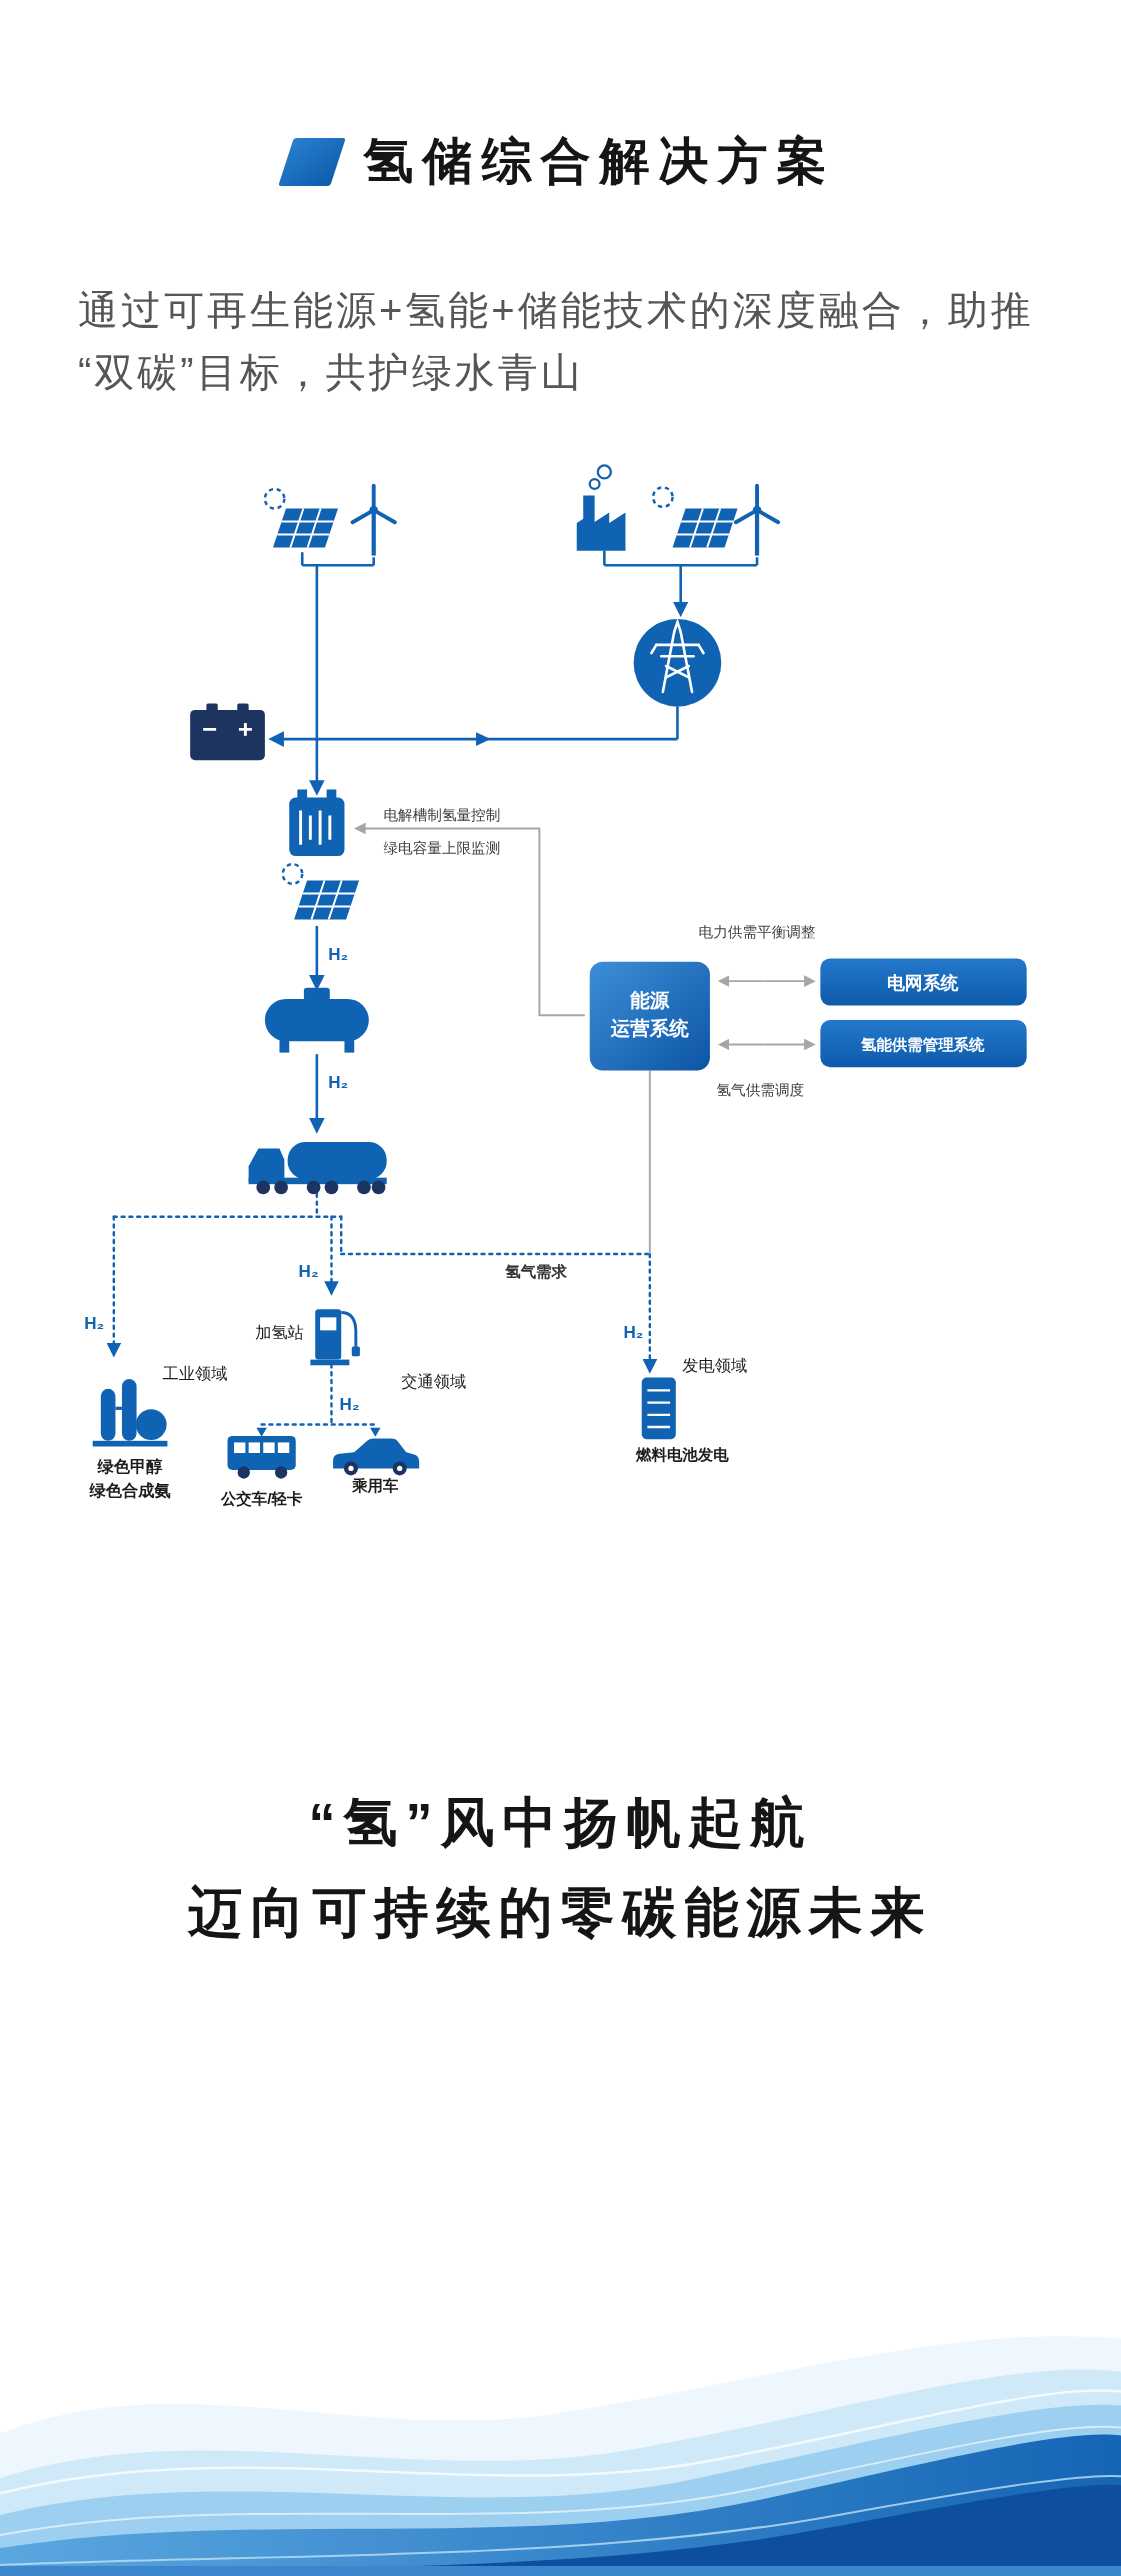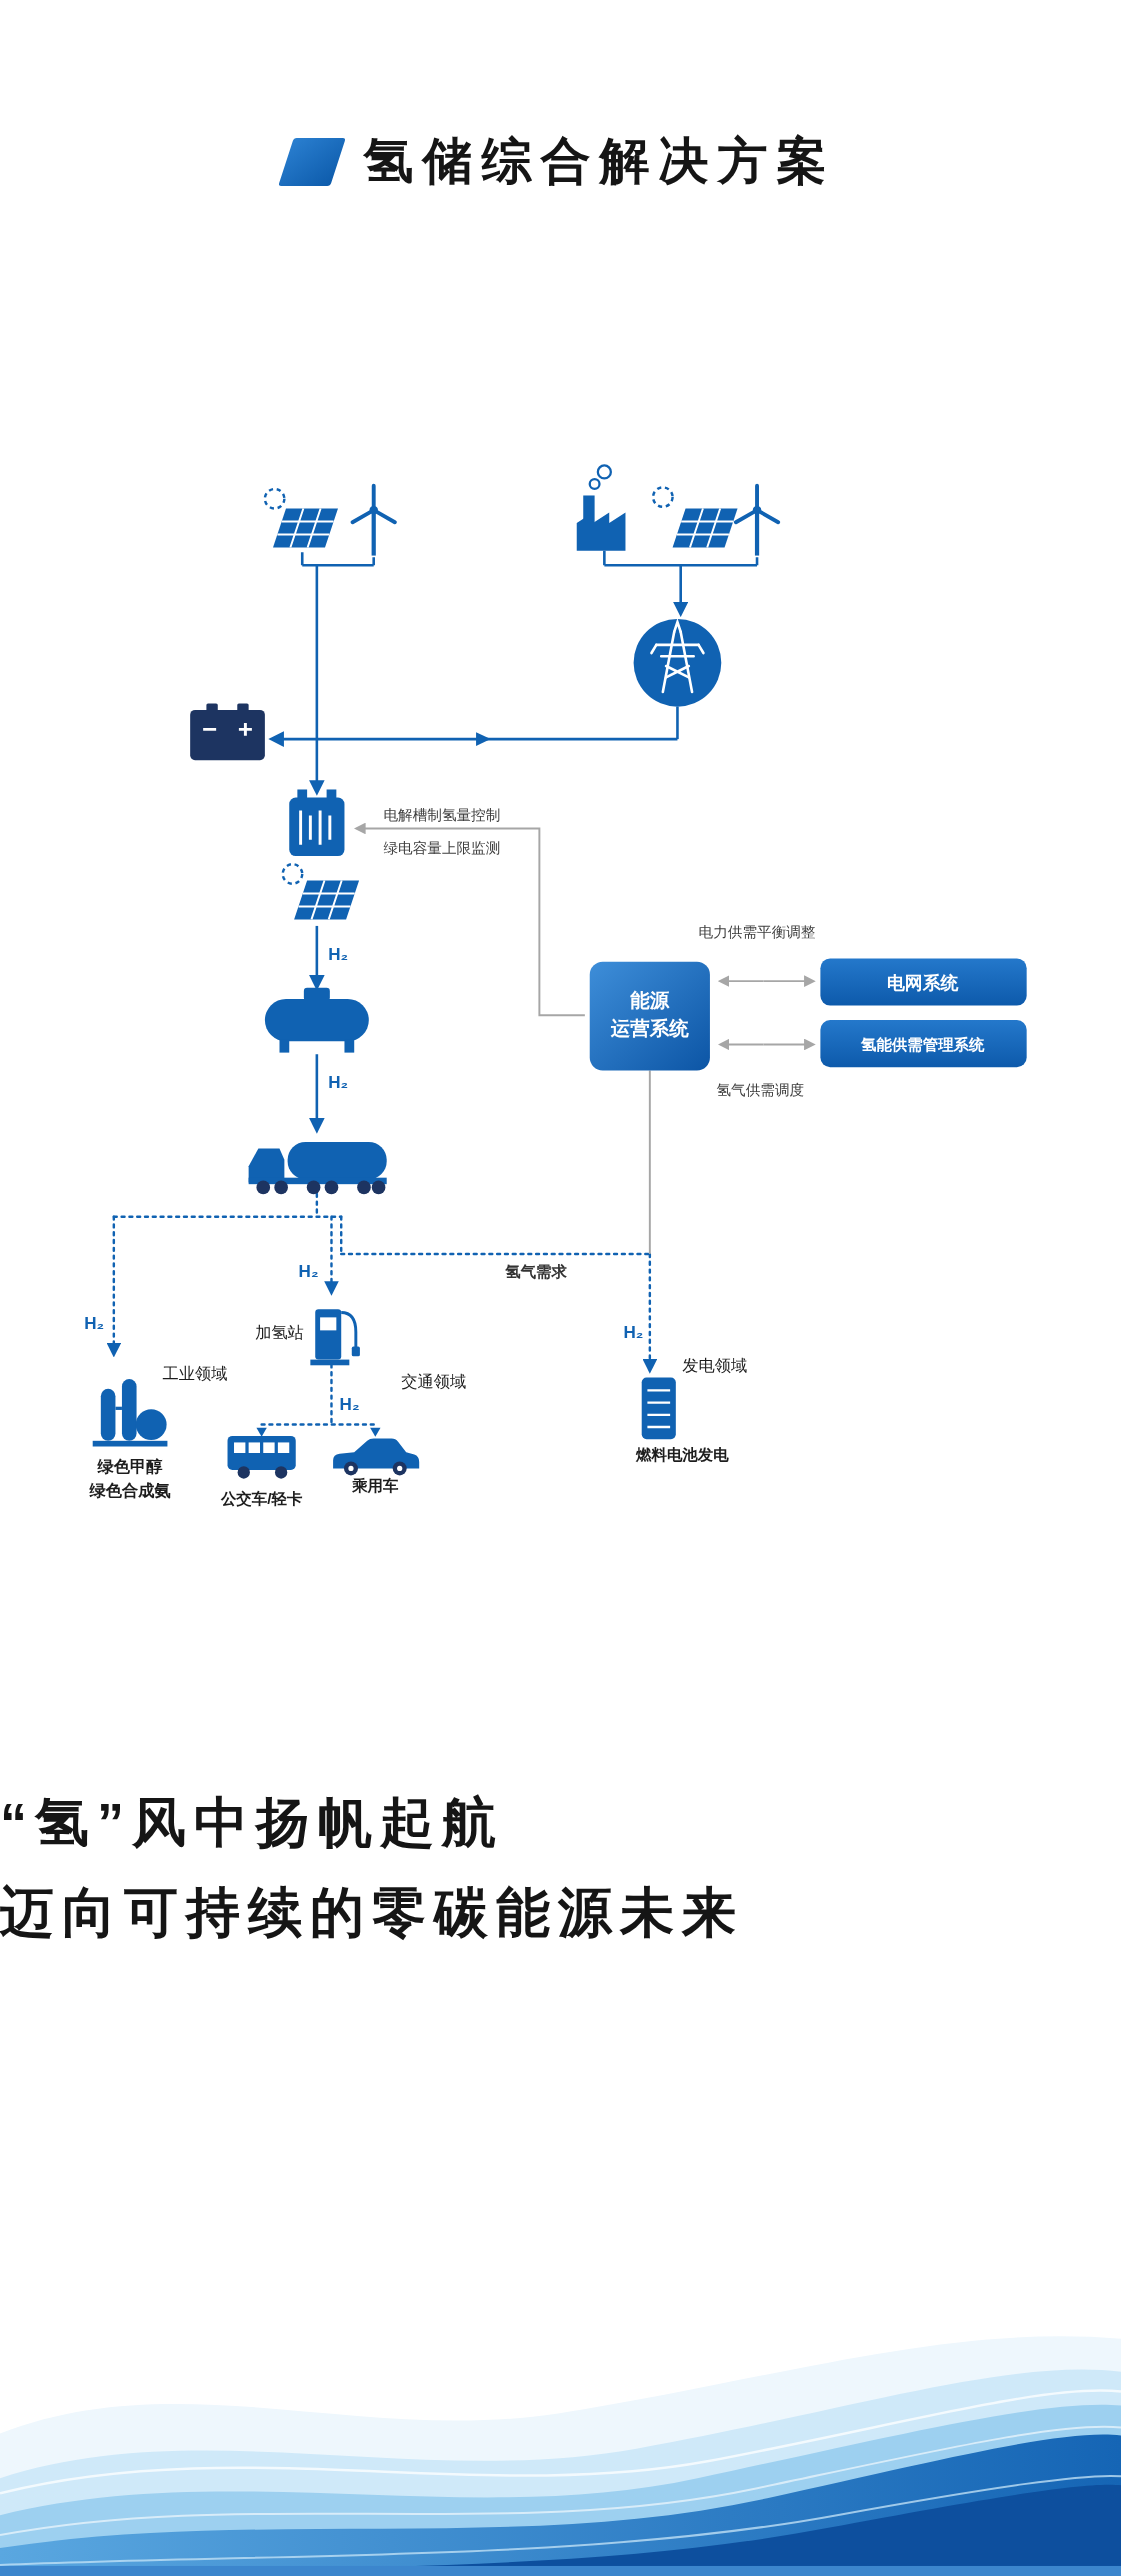--- a/index.html
+++ b/index.html
@@ -21,36 +21,40 @@
   .page-title {
     font-size:50px; font-weight:700; color:#151515; letter-spacing:9px;
   }
   .intro {
     position:absolute; top:267px; left:78px; width:987px;
     font-size:40px; color:#565656; letter-spacing:3px; line-height:1.55;
   }
   .diagram-svg { position:absolute; top:438px; left:0; }
   .slogan {
     position:absolute; top:1766px; left:0; width:100%;
-    font-size:54px; font-weight:700; color:#151515;
+    text-align:center; font-size:54px; font-weight:700; color:#151515;
     letter-spacing:8px; line-height:1.66;
   }
   .footer-svg { position:absolute; left:0; bottom:0; }
   svg text { font-family:"Liberation Sans","DejaVu Sans",sans-serif; }
 </style>
 </head>
 <body>
 
 <div class="page">
 
   <div class="header">
     <div class="title-mark"></div>
     <h1 class="page-title">氢储综合解决方案</h1>
   </div>
 
+  <div class="intro">
+    <div>通过可再生能源+氢能+储能技术的深度融合，助推</div>
+    <div>“双碳”目标，共护绿水青山</div>
+  </div>
 
   <svg class="diagram-svg" width="1121" height="1137" viewBox="0 0 690 700" xmlns="http://www.w3.org/2000/svg">
     <defs>
       <marker id="ab" viewBox="0 0 10 10" refX="7" refY="5" markerWidth="6" markerHeight="6" orient="auto">
         <path d="M0,0 L10,5 L0,10 Z" fill="#1062b2"></path>
       </marker>
       <marker id="ag" viewBox="0 0 10 10" refX="7" refY="5" markerWidth="6" markerHeight="6" orient="auto">
         <path d="M0,0 L10,5 L0,10 Z" fill="#a6a6a6"></path>
       </marker>
       <linearGradient id="boxg" x1="0" y1="0" x2="1" y2="1">

